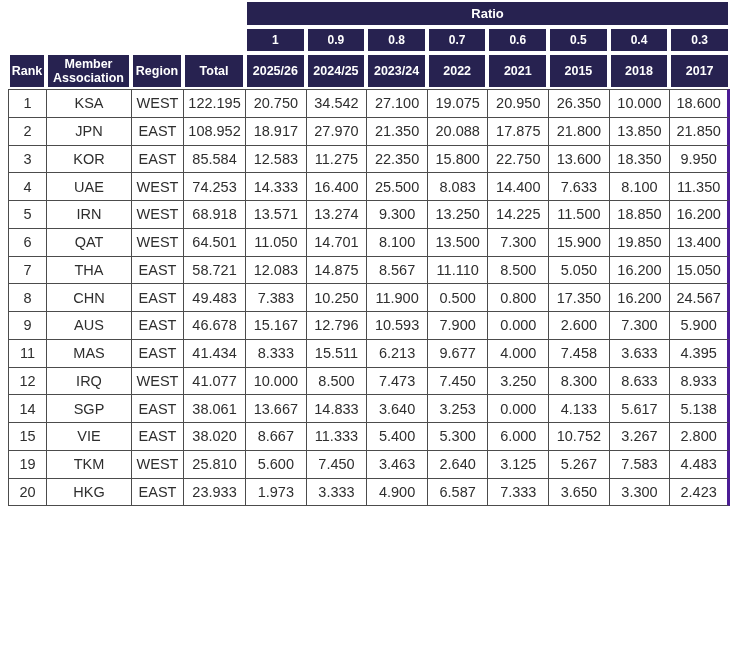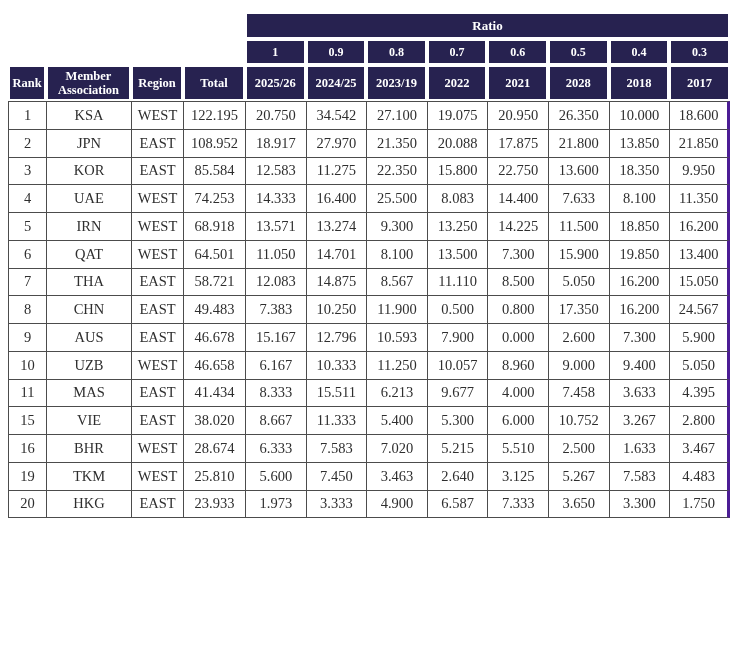--- a/index.html
+++ b/index.html
@@ -5,22 +5,21 @@
   html, body {
     margin: 0;
     padding: 0;
     background: #ffffff;
     width: 730px;
     height: 651px;
     overflow: hidden;
     font-family: "Liberation Sans", sans-serif;
   }
   .table-wrap {
-    padding: 12px 0 0 8px;
-    font-family: Liberation Serif, serif;
+    padding: 0 0 0 8px;
   }
   table {
     border-collapse: separate;
     border-spacing: 0;
     table-layout: fixed;
     width: 722px;
   }
   
   th.hcell {
     background: #272250;
@@ -90,24 +89,24 @@
           <th class="hcell">0.4</th>
           <th class="hcell">0.3</th>
         </tr>
       <tr class="col-headers-row" id="col-headers-row">
           <th class="hcell">Rank</th>
           <th class="hcell">Member Association</th>
           <th class="hcell">Region</th>
           <th class="hcell">Total</th>
           <th class="hcell">2025/26</th>
           <th class="hcell">2024/25</th>
-          <th class="hcell">2023/19</th>
+          <th class="hcell">2023/24</th>
           <th class="hcell">2022</th>
           <th class="hcell">2021</th>
-          <th class="hcell">2028</th>
+          <th class="hcell">2015</th>
           <th class="hcell">2018</th>
           <th class="hcell">2017</th>
         </tr>
     </thead>
     <tbody id="table-body">
         <tr>
           <td>1</td>
           <td>KSA</td>
           <td>WEST</td>
           <td>122.195</td>
@@ -226,76 +225,76 @@
           <td>15.167</td>
           <td>12.796</td>
           <td>10.593</td>
           <td>7.900</td>
           <td>0.000</td>
           <td>2.600</td>
           <td>7.300</td>
           <td>5.900</td>
         </tr>
         <tr>
-          <td>10</td>
-          <td>UZB</td>
-          <td>WEST</td>
-          <td>46.658</td>
-          <td>6.167</td>
-          <td>10.333</td>
-          <td>11.250</td>
-          <td>10.057</td>
-          <td>8.960</td>
-          <td>9.000</td>
-          <td>9.400</td>
-          <td>5.050</td>
-        </tr>
-        <tr>
           <td>11</td>
           <td>MAS</td>
           <td>EAST</td>
           <td>41.434</td>
           <td>8.333</td>
           <td>15.511</td>
           <td>6.213</td>
           <td>9.677</td>
           <td>4.000</td>
           <td>7.458</td>
           <td>3.633</td>
           <td>4.395</td>
         </tr>
         <tr>
+          <td>12</td>
+          <td>IRQ</td>
+          <td>WEST</td>
+          <td>41.077</td>
+          <td>10.000</td>
+          <td>8.500</td>
+          <td>7.473</td>
+          <td>7.450</td>
+          <td>3.250</td>
+          <td>8.300</td>
+          <td>8.633</td>
+          <td>8.933</td>
+        </tr>
+        <tr>
+          <td>14</td>
+          <td>SGP</td>
+          <td>EAST</td>
+          <td>38.061</td>
+          <td>13.667</td>
+          <td>14.833</td>
+          <td>3.640</td>
+          <td>3.253</td>
+          <td>0.000</td>
+          <td>4.133</td>
+          <td>5.617</td>
+          <td>5.138</td>
+        </tr>
+        <tr>
           <td>15</td>
           <td>VIE</td>
           <td>EAST</td>
           <td>38.020</td>
           <td>8.667</td>
           <td>11.333</td>
           <td>5.400</td>
           <td>5.300</td>
           <td>6.000</td>
           <td>10.752</td>
           <td>3.267</td>
           <td>2.800</td>
         </tr>
         <tr>
-          <td>16</td>
-          <td>BHR</td>
-          <td>WEST</td>
-          <td>28.674</td>
-          <td>6.333</td>
-          <td>7.583</td>
-          <td>7.020</td>
-          <td>5.215</td>
-          <td>5.510</td>
-          <td>2.500</td>
-          <td>1.633</td>
-          <td>3.467</td>
-        </tr>
-        <tr>
           <td>19</td>
           <td>TKM</td>
           <td>WEST</td>
           <td>25.810</td>
           <td>5.600</td>
           <td>7.450</td>
           <td>3.463</td>
           <td>2.640</td>
           <td>3.125</td>
           <td>5.267</td>
@@ -307,17 +306,17 @@
           <td>HKG</td>
           <td>EAST</td>
           <td>23.933</td>
           <td>1.973</td>
           <td>3.333</td>
           <td>4.900</td>
           <td>6.587</td>
           <td>7.333</td>
           <td>3.650</td>
           <td>3.300</td>
-          <td>1.750</td>
+          <td>2.423</td>
         </tr>
       </tbody>
   </table>
 </div>
 
 </body></html>

